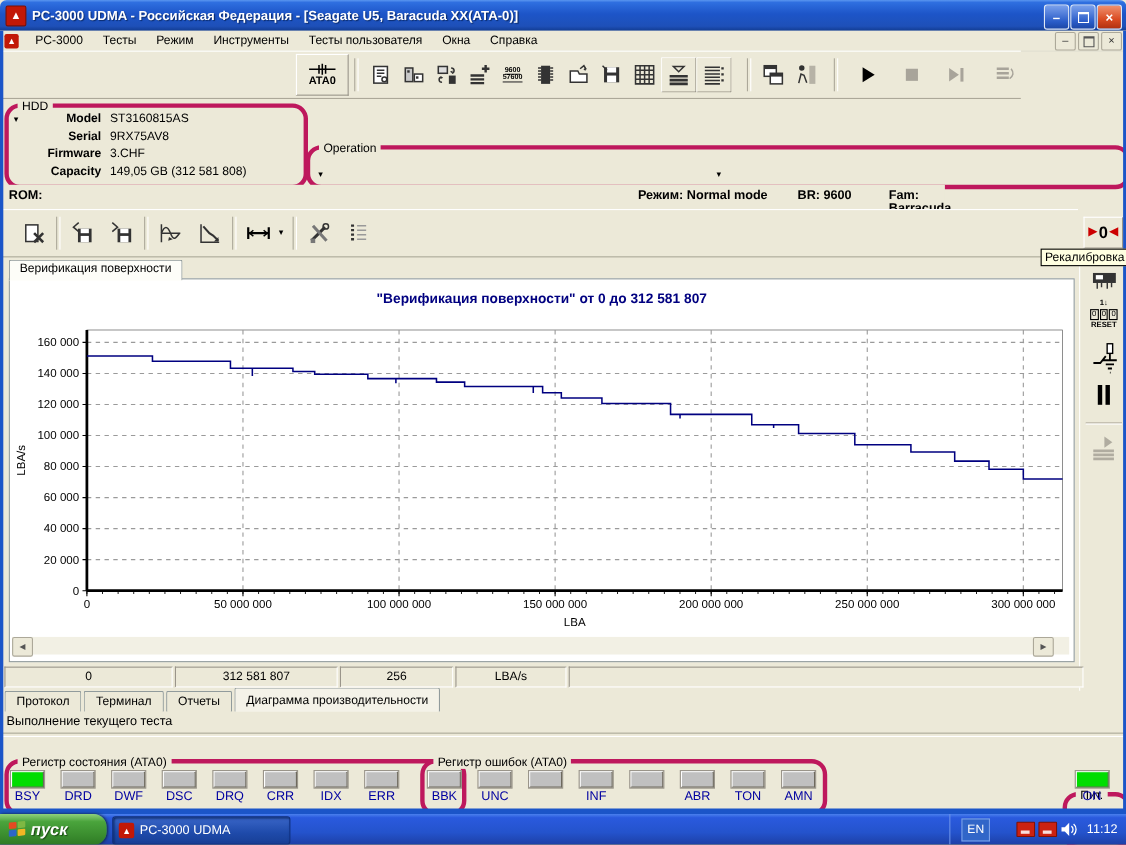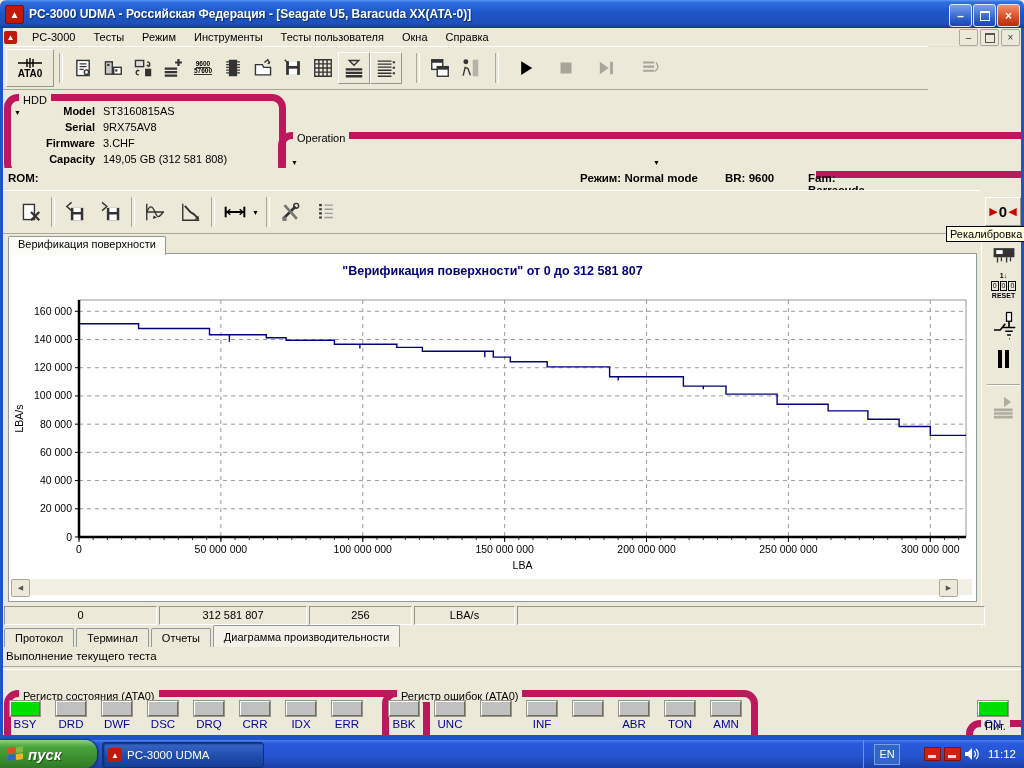--- a/index.html
+++ b/index.html
@@ -23,42 +23,42 @@
   .menubar{position:absolute;left:0;top:28px;width:1024px;height:18px;background:#ECE9D8;
     display:flex;align-items:center;border-bottom:1px solid #e2dfd2;}
   .menu-logo{width:13px;height:13px;margin:0 6px 0 4px;background:#c21807;border-radius:2px;
     display:flex;align-items:center;justify-content:center;color:#fff;font-size:8px;font-weight:bold;}
   .menu-item{padding:1px 9px;cursor:default;}
   .mdi-controls{position:absolute;right:4px;top:1px;display:flex;gap:2px;}
   .mdi-btn{width:17px;height:15px;background:#ECE9D8;border:1px solid #ACA899;border-radius:2px;
     display:flex;align-items:center;justify-content:center;font-size:10px;color:#333;}
   
   .toolbar{position:absolute;left:0;top:46px;width:928px;height:42px;background:#ECE9D8;
-    border-top:1px solid #fff;border-bottom:1px solid #ACA899;display:flex;align-items:center;}
+    border-top:1px solid #fff;border-bottom:1px solid #ACA899;display:flex;align-items:center;justify-content:flex-end;}
   .toolbar2{position:absolute;left:0;top:190px;width:980px;height:42px;background:#ECE9D8;
     border-top:1px solid #fff;border-bottom:1px solid #ACA899;display:flex;align-items:center;}
   .tbtn{width:30px;height:30px;display:flex;align-items:center;justify-content:center;flex:none;}
   .tbtn.raised{border:1px solid;border-color:#fff #9a958a #9a958a #fff;border-radius:1px;}
   .sep-v{width:2px;height:30px;border-left:1px solid #ACA899;border-right:1px solid #fff;margin:0 5px;flex:none;}
   .ata-btn{width:46px;height:36px;margin-left:6px;border:1px solid;border-color:#fff #9a958a #9a958a #fff;
     display:flex;flex-direction:column;align-items:center;justify-content:center;flex:none;}
   .ata-btn .lbl{font-size:10px;font-weight:bold;line-height:10px;}
   .baud-ic{display:flex;flex-direction:column;align-items:center;line-height:6px;}
   .baud-ic span{font-size:6.5px;font-weight:bold;border-bottom:1px solid #333;}
   icon, .ic{display:block;}
   
-  .group{position:absolute;border:7px solid #be185d;border-radius:14px;}
+  .group{position:absolute;border:4px solid #be185d;border-radius:14px;}
   .group-title{position:absolute;top:-7px;left:8px;background:#ECE9D8;padding:0 4px;line-height:12px;}
   .hdd-row{display:flex;line-height:16px;}
   .hdd-row .l{width:84px;text-align:right;font-weight:bold;flex:none;}
   .hdd-row .v{margin-left:8px;}
   .combo-arrow{position:absolute;width:11px;height:10px;font-size:7px;color:#000;
     display:flex;align-items:center;justify-content:center;}
   
-  .rombar{position:absolute;left:0;top:168px;width:816px;height:22px;background:#ECE9D8;}
+  .rombar{position:absolute;left:0;top:168px;width:816px;height:22px;background:#ECE9D8;padding-left:43px;}
   .rombar span{position:absolute;top:4px;font-weight:bold;font-size:11.5px;}
   
   .graph-tab{position:absolute;left:8px;top:236px;height:17px;padding:1px 9px 0 9px;background:#fdfdf8;
     border:1px solid #919B9C;border-bottom:none;border-radius:2px 2px 0 0;z-index:3;}
   .graph-panel{position:absolute;left:8px;top:253px;width:967px;height:347px;background:#fff;
     border:1px solid #919B9C;z-index:2;}
   .graph-title{position:absolute;left:0;top:10px;width:100%;text-align:center;font-weight:bold;
     font-size:12.5px;color:#000080;}
   .hscroll{position:absolute;left:2px;top:325px;width:961px;height:16px;background:#f2f0e4;}
   .scroll-arrow{position:absolute;top:0;width:17px;height:16px;background:#ECE9D8;

